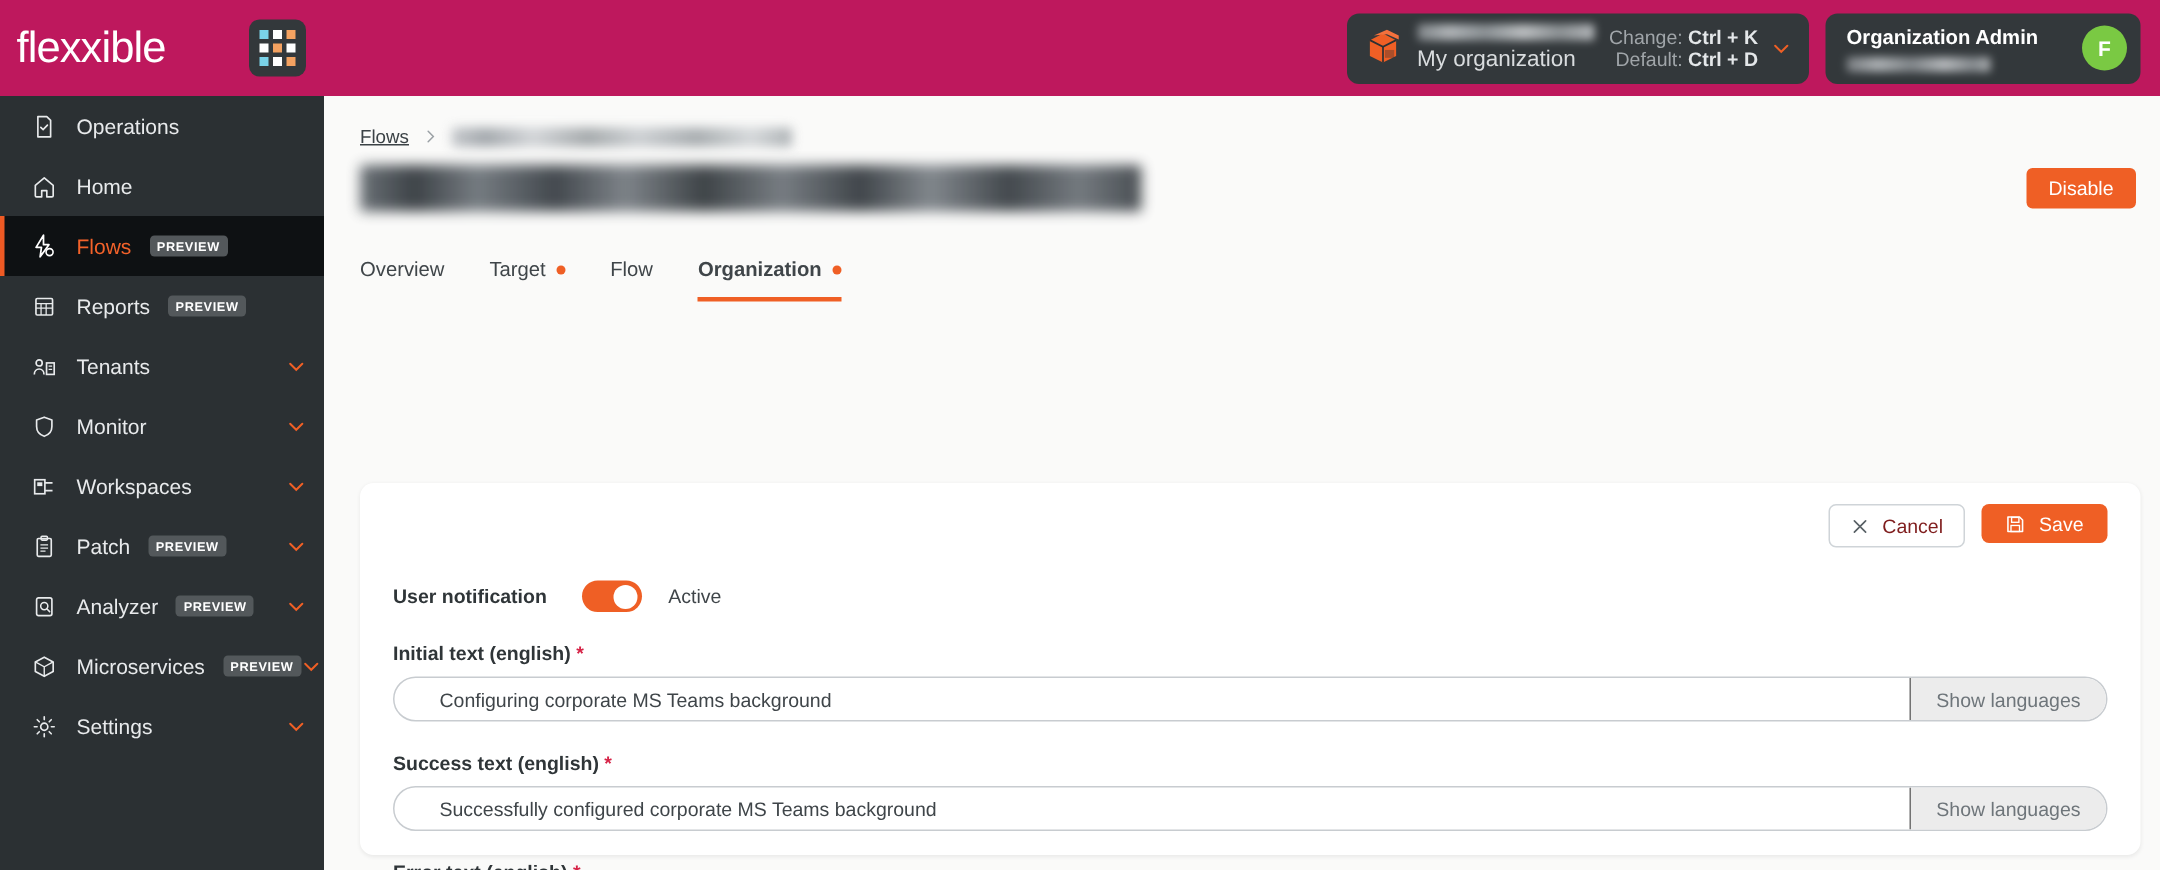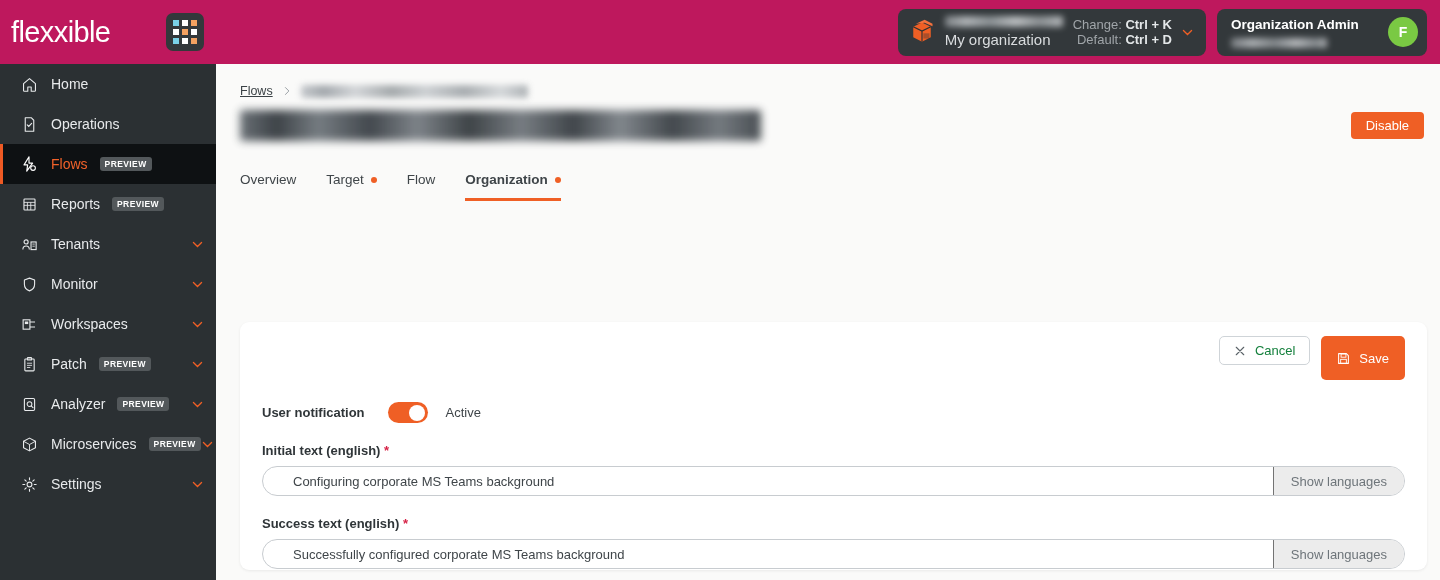--- a/index.html
+++ b/index.html
@@ -133,26 +133,26 @@
   .tab.active { font-weight: 700; border-bottom-color: #ef5f25; }
 
   
   .card {
     position: absolute; left: 24px; right: 13px; top: 258px; bottom: 10px;
     background: #ffffff; border-radius: 9px; box-shadow: 0 1px 3px rgba(0,0,0,.07);
     padding: 14px 22px 0 22px;
   }
   .card-actions { display: flex; justify-content: flex-end; gap: 11px; }
   .btn-cancel {
-    height: 29px; border: 1px solid #cfd4d8; background: #ffffff; color: #15803d;
+    height: 29px; border: 1px solid #cfd4d8; background: #ffffff; color: #7f1d1d;
     border-radius: 5px; padding: 0 14px; font-size: 13px; font-family: inherit;
     display: flex; align-items: center; gap: 9px; cursor: pointer;
   }
   .btn-save {
-    height: 44px; border: none; background: #ef5f25; color: #ffffff;
+    height: 26px; border: none; background: #ef5f25; color: #ffffff;
     border-radius: 5px; padding: 0 16px; font-size: 13px; font-family: inherit;
     display: flex; align-items: center; gap: 9px; cursor: pointer;
   }
 
   .toggle-row { display: flex; align-items: center; margin-top: 22px; }
   .field-strong { font-size: 13px; font-weight: 700; color: #2f3538; }
   .switch {
     width: 40px; height: 21px; border-radius: 11px; background: #ef5f25;
     margin-left: 23px; position: relative; cursor: pointer; flex: 0 0 40px;
   }
@@ -240,34 +240,34 @@
     </div>
   </div>
 
   <div class="body-row">
 
     <nav class="sidebar">
 
       <div class="nav-item">
         <span class="ico">
           <svg width="17" height="17" viewBox="0 0 20 20">
-              <path d="M3 9l7-6 7 6v8a1 1 0 0 1-1 1h-4v-5H8v5H4a1 1 0 0 1-1-1z" fill="none" stroke="#e8eaec" stroke-width="1.3" stroke-linejoin="round"></path>
-            </svg>
-        </span>
-        <span class="nav-label">Home</span>
-      </div>
-
-      <div class="nav-item">
-        <span class="ico">
-          <svg width="17" height="17" viewBox="0 0 20 20">
               <path d="M5 2h7l3 3v13H5z" fill="none" stroke="#e8eaec" stroke-width="1.3" stroke-linejoin="round"></path>
               <path d="M7.3 10.5l1.8 1.8 3.4-3.6" fill="none" stroke="#e8eaec" stroke-width="1.3" stroke-linecap="round"></path>
             </svg>
         </span>
         <span class="nav-label">Operations</span>
+      </div>
+
+      <div class="nav-item">
+        <span class="ico">
+          <svg width="17" height="17" viewBox="0 0 20 20">
+              <path d="M3 9l7-6 7 6v8a1 1 0 0 1-1 1h-4v-5H8v5H4a1 1 0 0 1-1-1z" fill="none" stroke="#e8eaec" stroke-width="1.3" stroke-linejoin="round"></path>
+            </svg>
+        </span>
+        <span class="nav-label">Home</span>
       </div>
 
       <div class="nav-item active">
         <span class="ico">
           <svg width="18" height="18" viewBox="0 0 20 20">
               <path d="M10 2L4.5 11h4l-1 7L14 9h-4z" fill="none" stroke="#ffffff" stroke-width="1.3" stroke-linejoin="round"></path>
               <circle cx="14.5" cy="14.5" r="2.6" fill="none" stroke="#ffffff" stroke-width="1.2"></circle>
             </svg>
         </span>
         <span class="nav-label">Flows</span>

